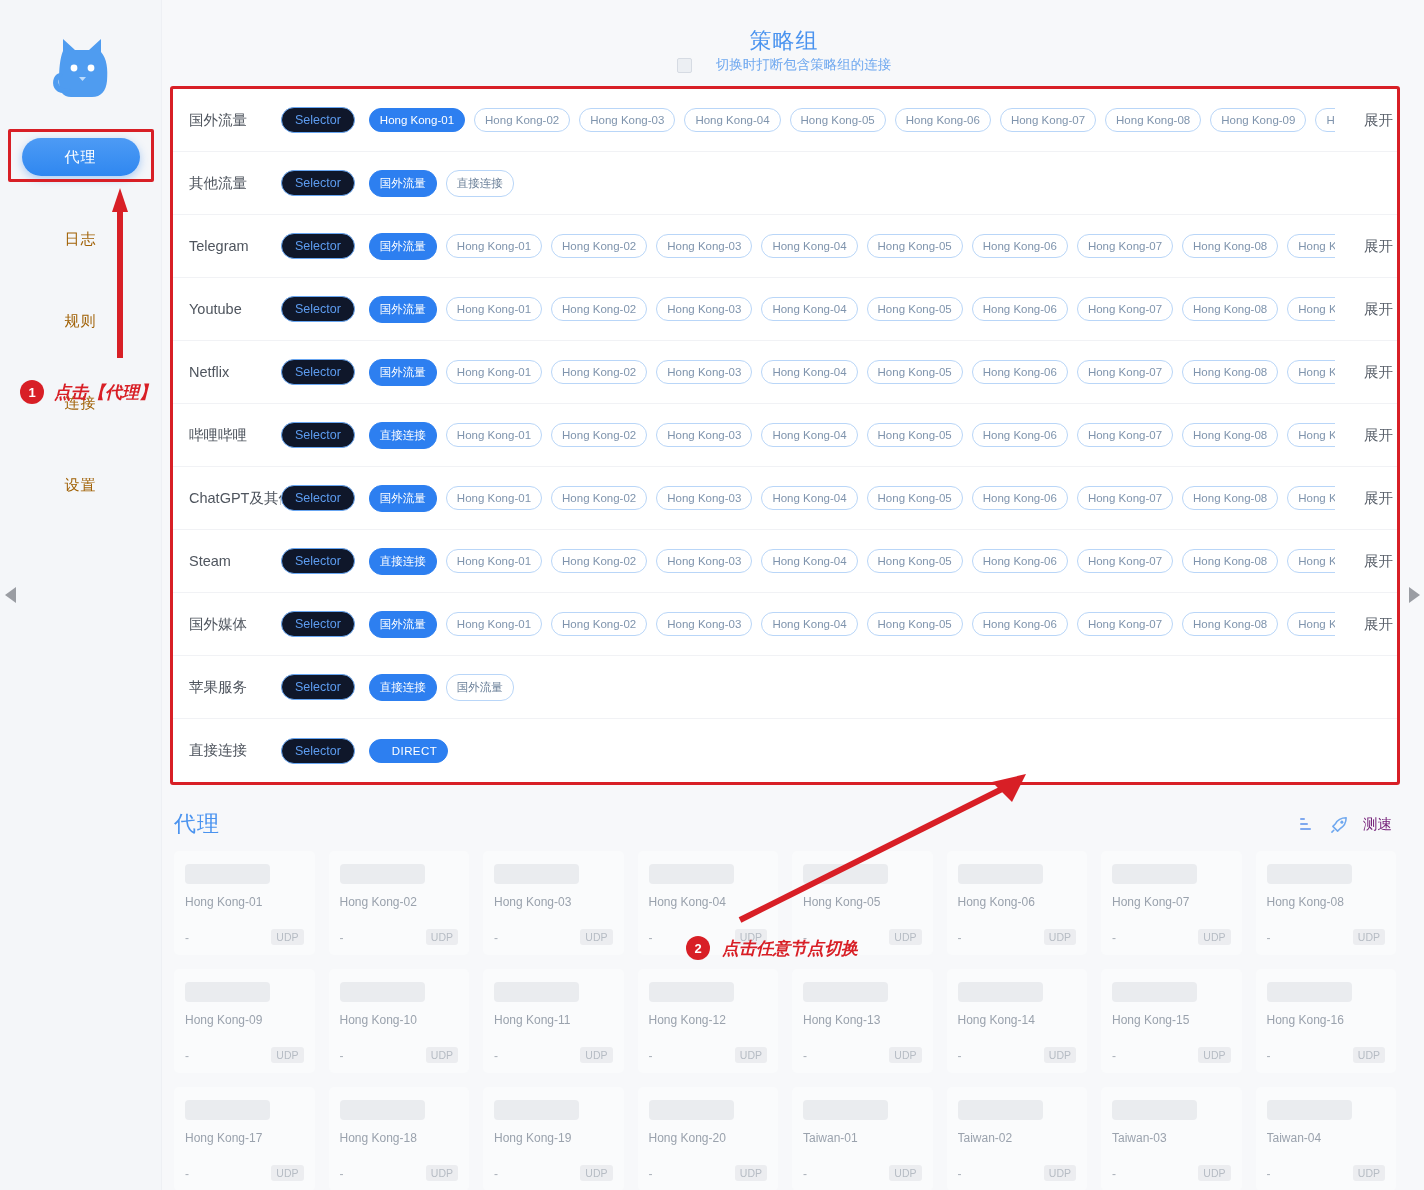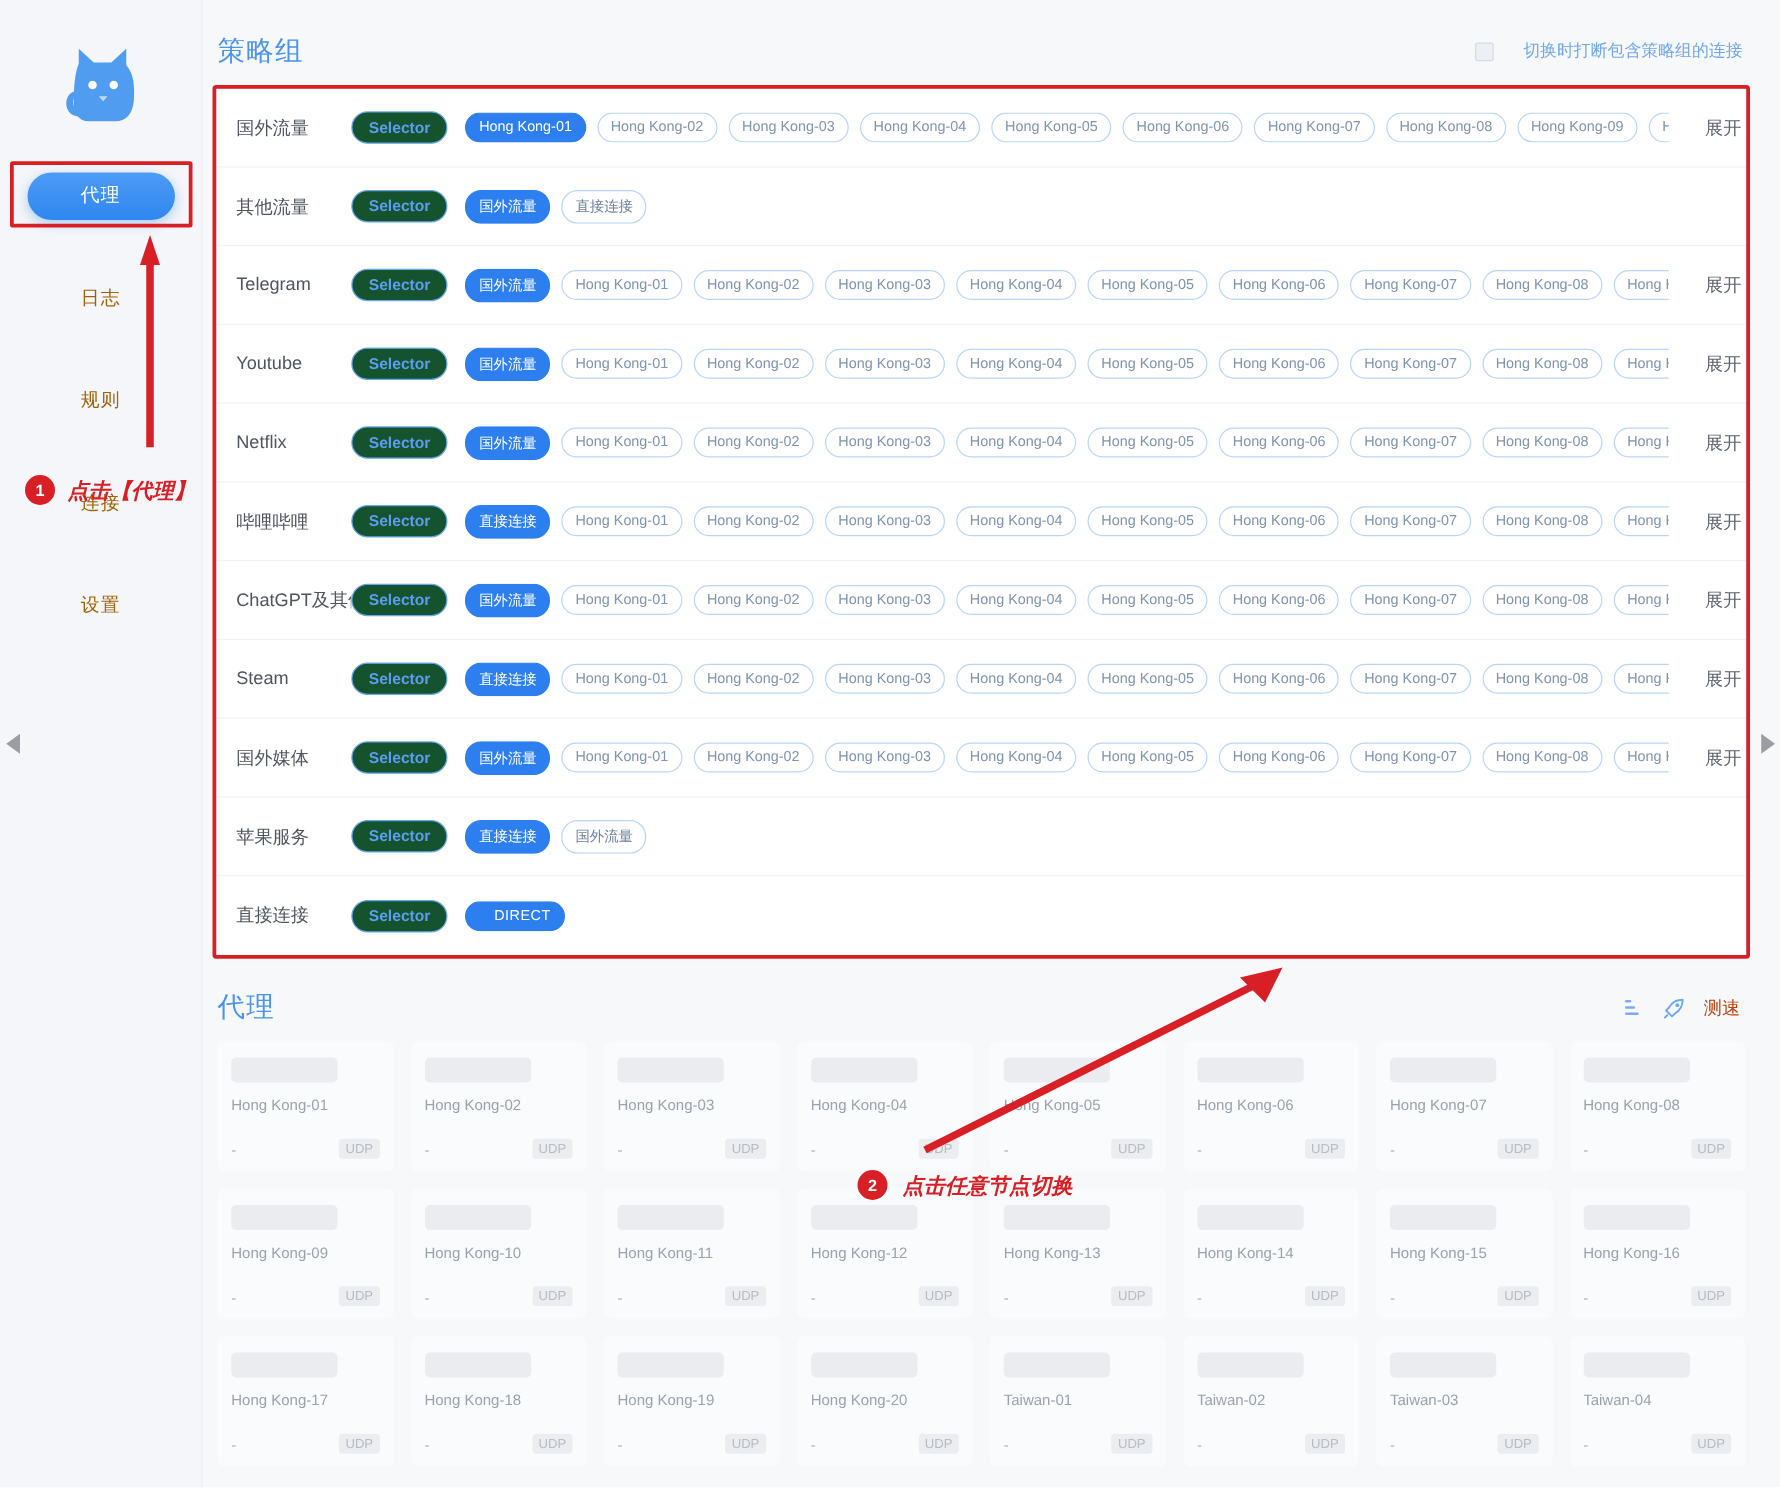--- a/index.html
+++ b/index.html
@@ -128,20 +128,21 @@
   
   .main {
     flex: 1 1 auto;
     position: relative;
     overflow: hidden;
     padding: 0 26px 0 10px;
   }
   .section-head {
     display: flex; align-items: center; justify-content: space-between;
     padding: 26px 4px 14px 2px;
+    flex-direction: column;
   }
   .section-title {
     font-size: 22px; color: #4a93ef; font-weight: 400; letter-spacing: 1px;
   }
   .head-right { display: flex; align-items: center; gap: 24px; }
   .chk {
     width: 15px; height: 15px;
     border: 1px solid #d6dbe3; background: #eceff3;
     border-radius: 2px; cursor: pointer;
   }
@@ -177,23 +178,22 @@
   .grow-type { flex: 0 0 auto; margin-right: 14px; }
   .pill-type {
     display: inline-block;
     min-width: 69px;
     padding: 5px 13px;
     text-align: center;
     border: 1px solid #68a6f2;
     border-radius: 14px;
     color: #5d9cf0;
     font-size: 12.5px;
-    background: #14532d;
+    background: #0f172a;
     cursor: pointer;
-    font-weight: bold;
   }
   .chips {
     flex: 1 1 auto;
     display: flex; align-items: center; gap: 9px;
     overflow: hidden;
     white-space: nowrap;
   }
   .chip {
     flex: 0 0 auto;
     padding: 5px 10px;
@@ -223,21 +223,21 @@
   }
   .expand.hidden { visibility: hidden; }
 
   
   .proxy-head {
     display: flex; align-items: center; justify-content: space-between;
     padding: 26px 6px 12px 2px;
   }
   .proxy-tools { display: flex; align-items: center; gap: 14px; }
   .icon-btn { cursor: pointer; display: flex; align-items: center; }
-  .speed-text { font-size: 14.5px; color: #c2410c; cursor: pointer; }
+  .speed-text { font-size: 14.5px; color: #701a75; cursor: pointer; }
 
   .proxy-grid {
     display: grid;
     grid-template-columns: repeat(8, 1fr);
     gap: 14px;
     padding: 0 2px;
   }
   .pcard {
     background: #fafbfc;
     border-radius: 5px;

